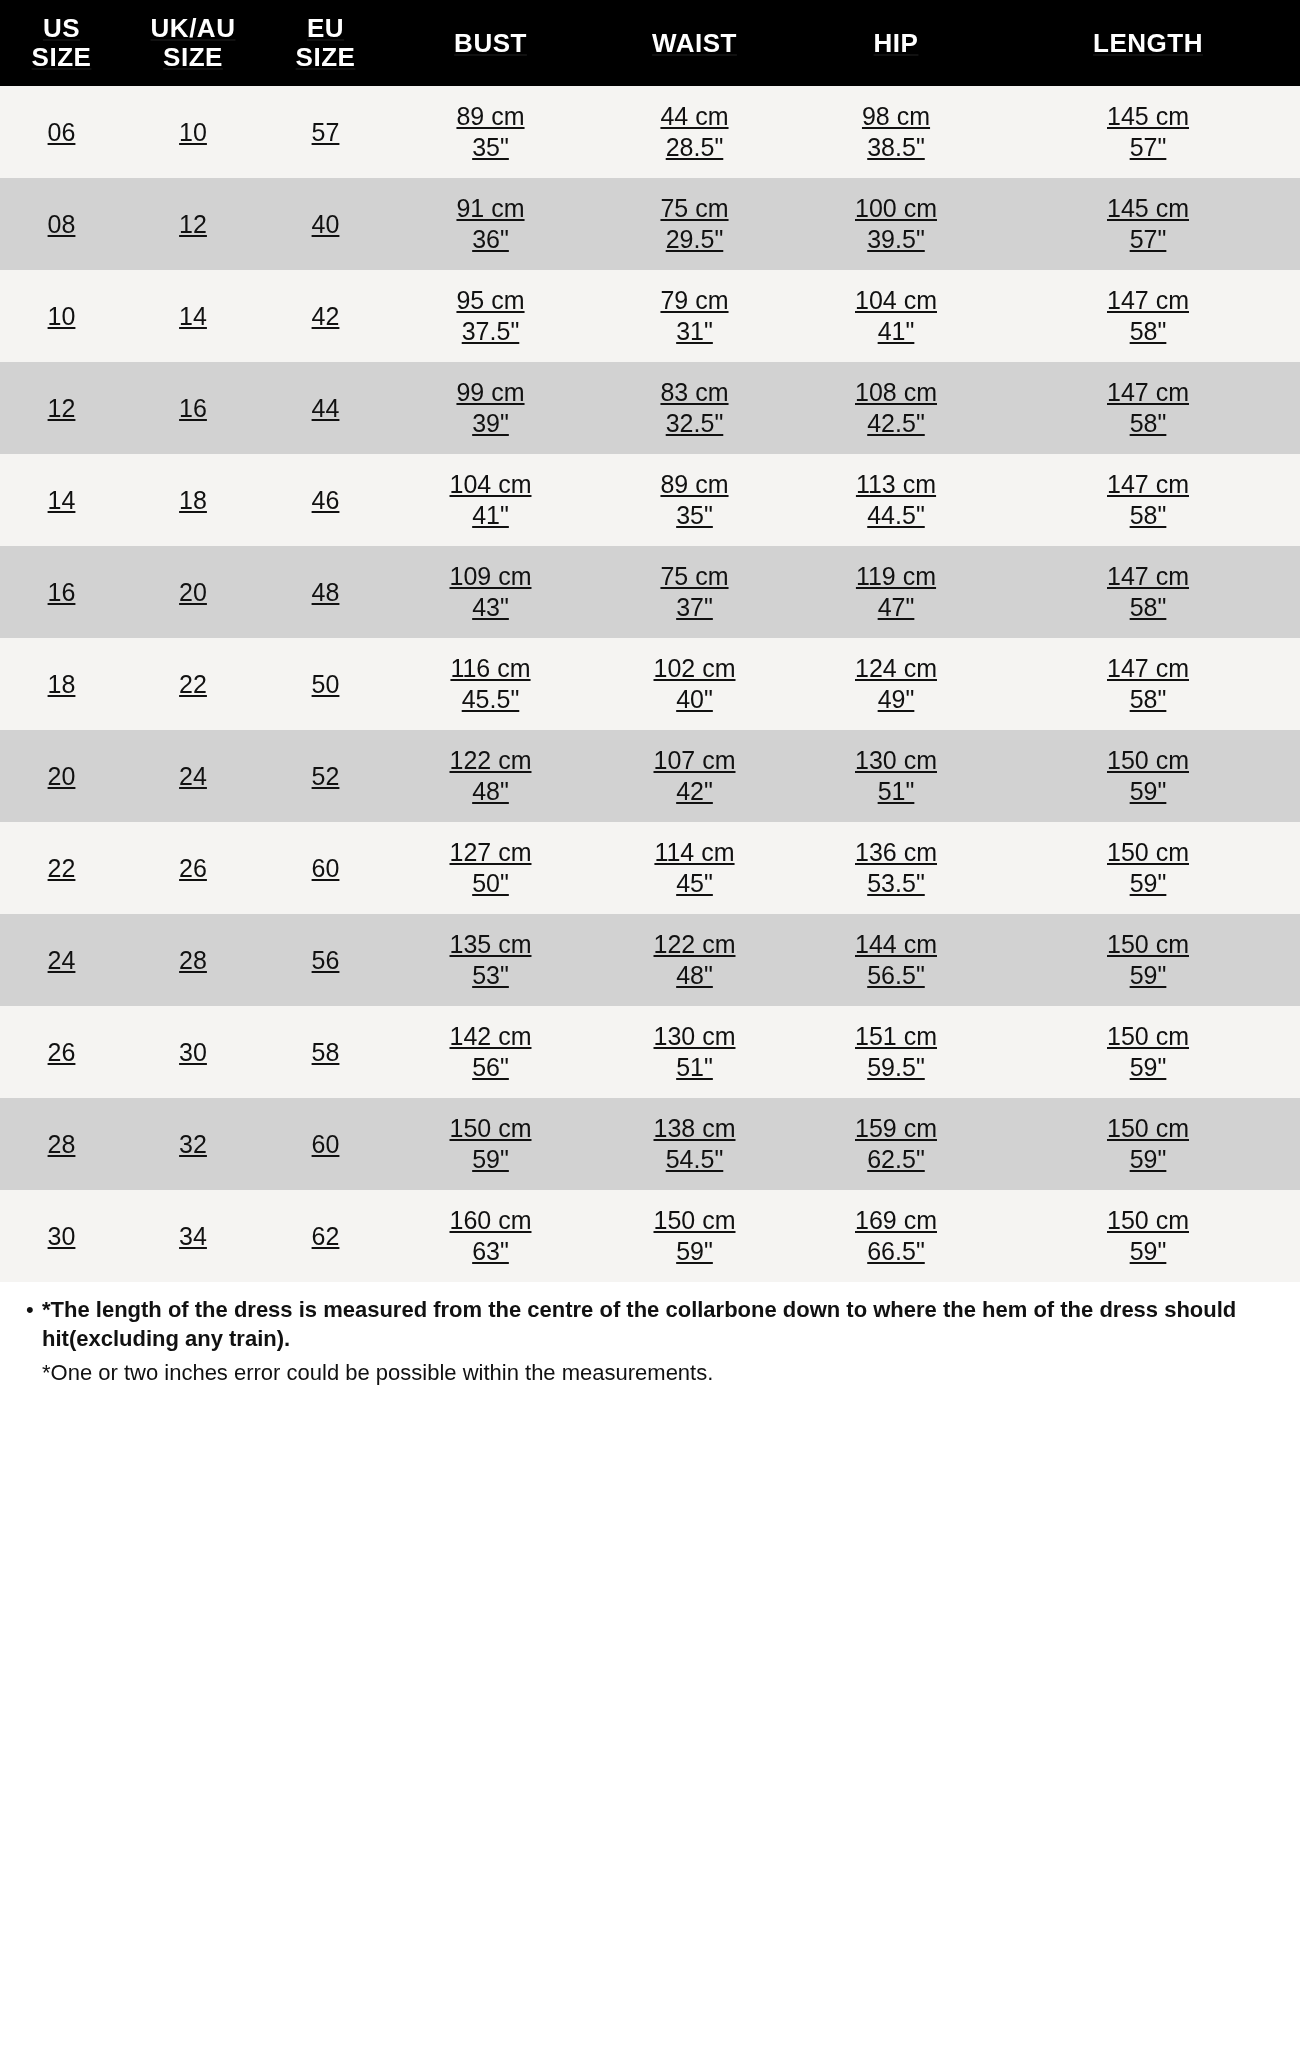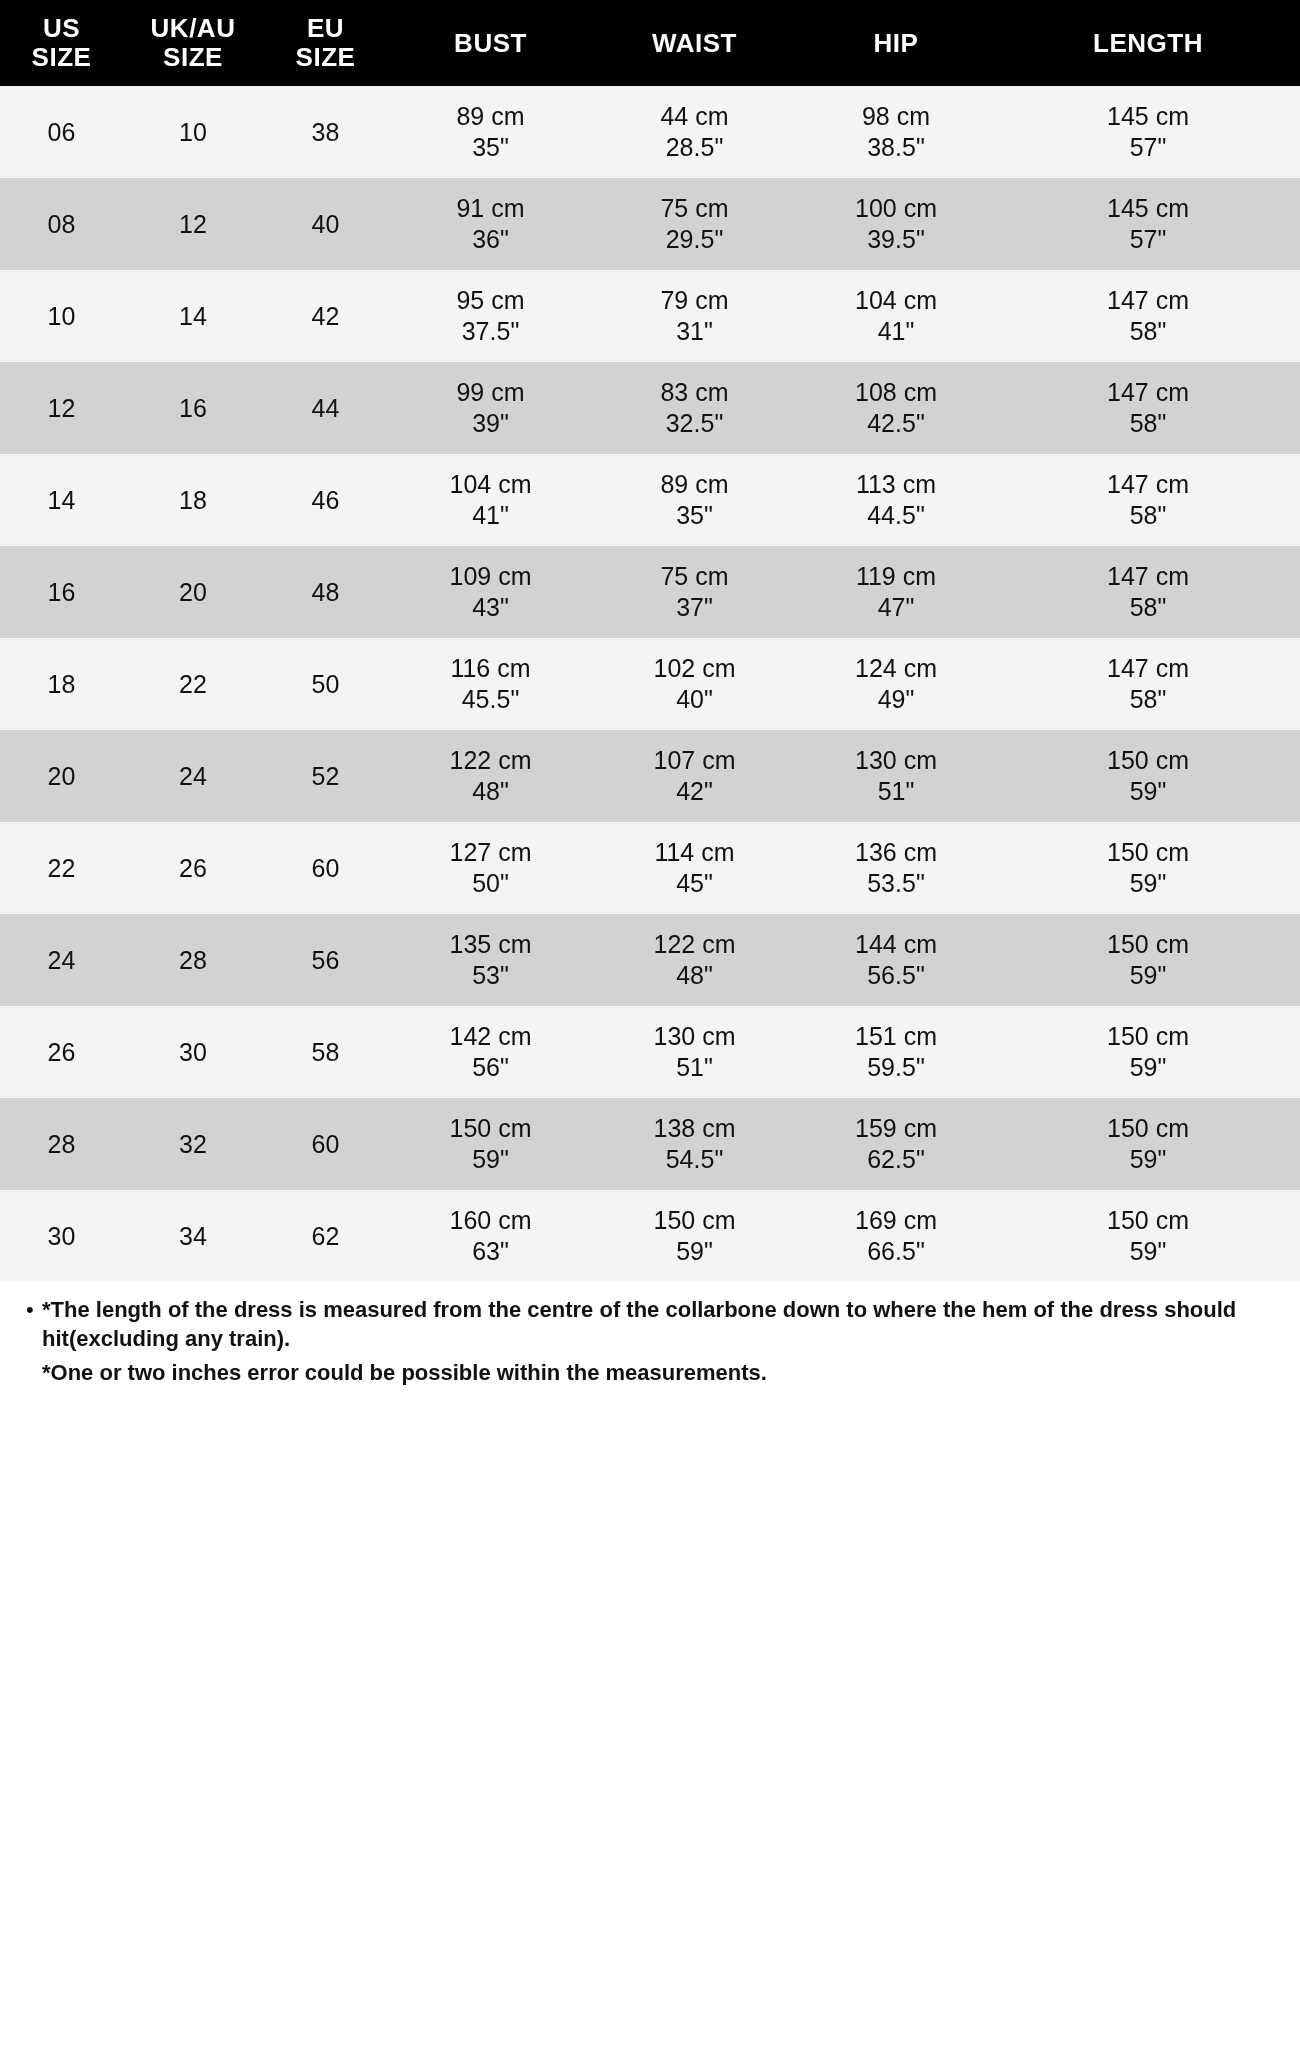--- a/index.html
+++ b/index.html
@@ -13,20 +13,21 @@
     color: #111111;
   }
   .wrap {
     width: 1300px;
     box-sizing: border-box;
   }
   table.size-chart {
     width: 1300px;
     border-collapse: collapse;
     table-layout: fixed;
+    text-decoration: underline;
   }
   table.size-chart thead th {
     background: #000000;
     color: #ffffff;
     font-size: 26px;
     font-weight: bold;
     padding: 14px 4px;
     text-align: center;
     line-height: 1.12;
     letter-spacing: 0.5px;
@@ -71,21 +72,21 @@
     width: 16px;
     font-size: 22px;
     line-height: 1.3;
     color: #111;
   }
   .note .note-text {
     flex: 1 1 auto;
     font-weight: bold;
   }
   .note.bold .note-text {
-    font-weight: bold;
+    font-weight: normal;
   }
 </style>
 </head>
 <body>
 
 <div class="wrap">
 
   <table class="size-chart">
     <colgroup>
       <col class="c-us">
@@ -124,21 +125,21 @@
         </th>
       </tr>
     </thead>
     <tbody>
 
 
 
       <tr class="odd">
         <td>06</td>
         <td>10</td>
-        <td>38</td>
+        <td>57</td>
         <td class="meas">
           <span class="cm">89 cm</span>
           <span class="in">35"</span>
         </td>
         <td class="meas">
           <span class="cm">44 cm</span>
           <span class="in">28.5"</span>
         </td>
         <td class="meas">
           <span class="cm">98 cm</span>

